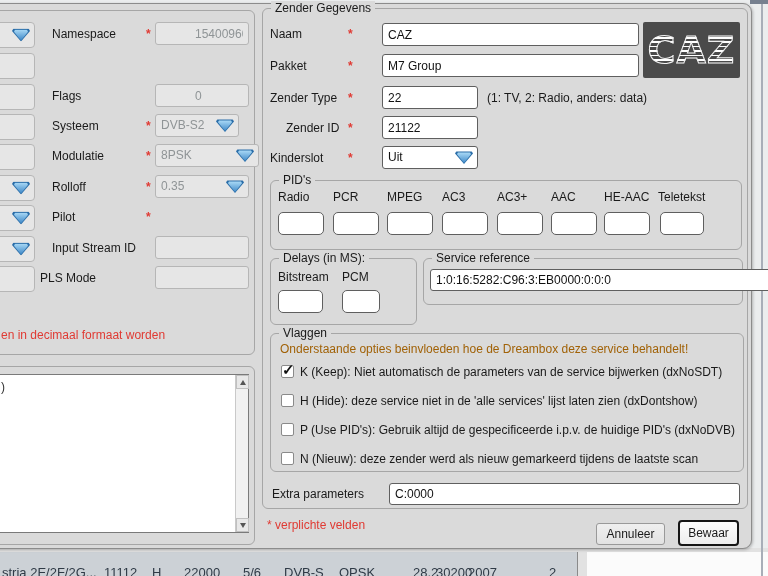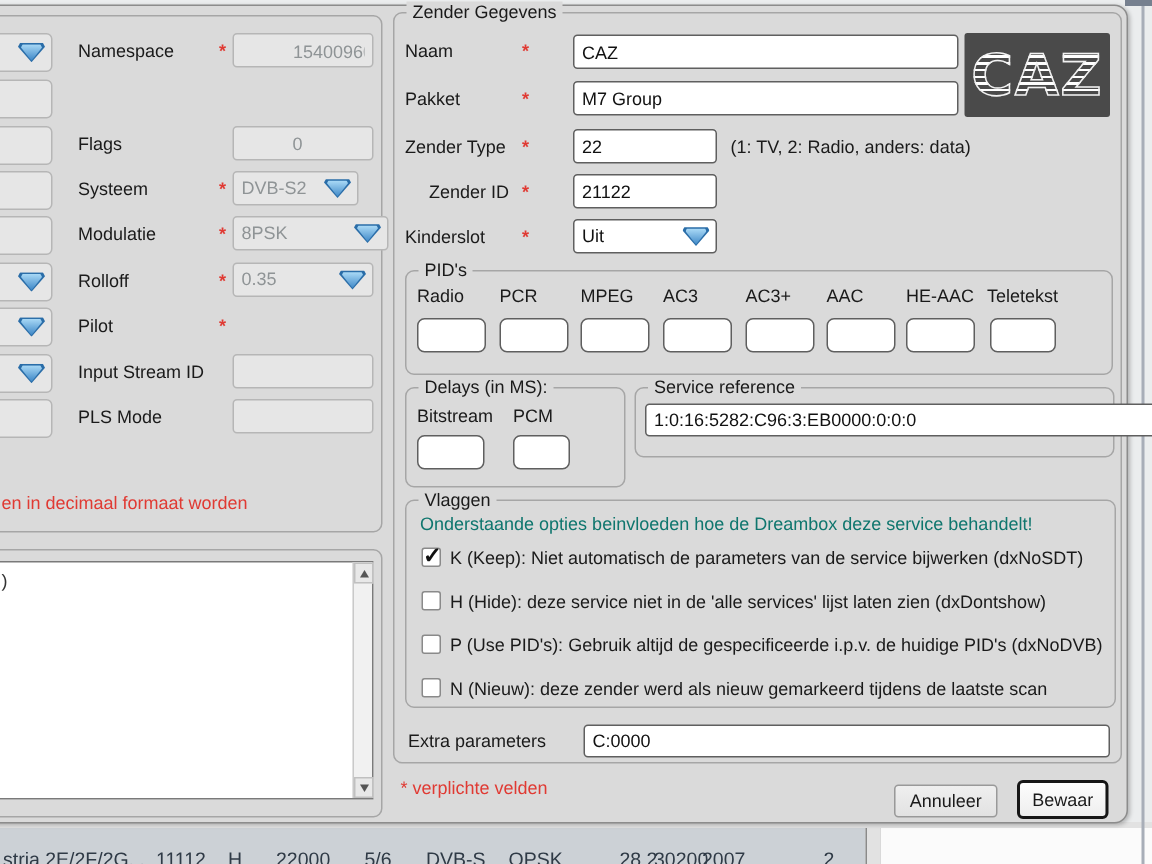--- a/index.html
+++ b/index.html
@@ -28,21 +28,21 @@
   .inp.dis{background:#e6e6e6;border-color:#b6b6b6;color:#8f9496;padding-left:39px;}
   .dd{position:absolute;box-sizing:border-box;height:23px;border:1px solid #5f5f5f;border-radius:3px;background:#fff;font-size:12px;color:#111;line-height:21px;padding:0 5px;}
   .dd.dis{background:#e6e6e6;border-color:#b6b6b6;color:#8f9496;}
   .dd-arrow{position:absolute;right:4px;top:50%;width:18px;height:13px;transform:translateY(-50%);}
   .dd-arrow::before{content:"";position:absolute;inset:0;background:#2a6da8;clip-path:polygon(8% 0,92% 0,100% 20%,50% 100%,0 20%);}
   .dd-arrow::after{content:"";position:absolute;inset:1px 2px;background:linear-gradient(180deg,#a9d9f6,#3c86c6);clip-path:polygon(8% 0,92% 0,100% 20%,50% 100%,0 20%);}
 
   .lbl{position:absolute;white-space:nowrap;font-size:12px;color:#1a1a1a;}
   .req{position:absolute;color:#e03a33;font-size:12px;font-weight:bold;}
   .note-red{color:#e03a33;font-size:12px;white-space:nowrap;}
-  .note-green{color:#0f766e;font-size:12px;white-space:nowrap;}
+  .note-green{color:#a16207;font-size:12px;white-space:nowrap;}
 
   
   .stub{position:absolute;left:-30px;width:65px;height:26px;background:#e6e6e6;border:1px solid #b6b6b6;border-radius:4px;box-sizing:border-box;}
 
   
   .listbox{position:absolute;left:-30px;top:374px;width:277px;height:157px;background:#fff;border:1px solid #7a7a7a;}
   .sb{position:absolute;right:0;top:0;width:13px;height:100%;background:#f1f1f1;border-left:1px solid #c9c9c9;box-sizing:border-box;}
   .sb-btn{position:absolute;left:0;width:13px;height:14px;background:#e8e8e8;border:1px solid #c0c0c0;box-sizing:border-box;}
   .sb-btn.up{top:0;}
   .sb-btn.down{bottom:0;}
@@ -131,21 +131,21 @@
   <span class="lbl" style="left:52px;top:180px">Rolloff</span>
   <span class="req" style="left:146px;top:180px">*</span>
   <div class="dd dis" style="left:155px;top:175px;width:94px"><span>0.35</span><span class="dd-arrow"></span></div>
 
   <span class="lbl" style="left:52px;top:210px">Pilot</span>
   <span class="req" style="left:146px;top:210px">*</span>
 
   <span class="lbl" style="left:52px;top:241px">Input Stream ID</span>
   <input class="inp dis" style="left: 155px; top: 236px; width: 94px;" value="">
 
-  <span class="lbl" style="left:52px;top:271px">PLS Mode</span>
+  <span class="lbl" style="left:40px;top:271px">PLS Mode</span>
   <input class="inp dis" style="left: 155px; top: 266px; width: 94px;" value="">
 
   <span class="abs note-red" style="left:1px;top:328px">en in decimaal formaat worden</span>
 
   <div class="grp" style="left:-30px;top:366px;width:283px;height:177px;"></div>
   <div class="listbox">
     <span style="position:absolute;left:30px;top:5px;font-size:12px;color:#333">)</span>
     <div class="sb">
       <div class="sb-btn up">
           <span class="tri-up"></span>

